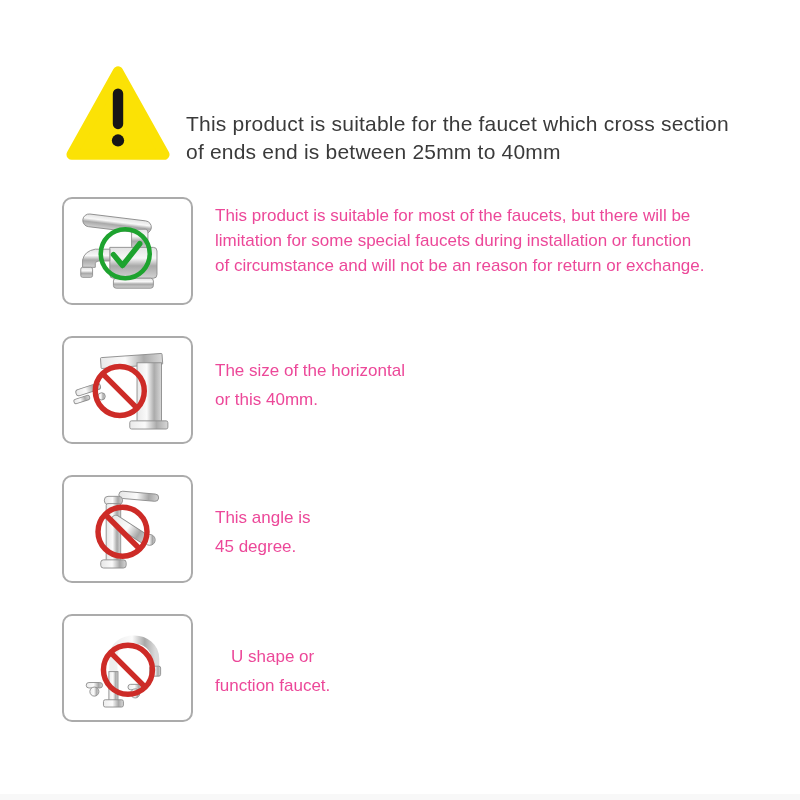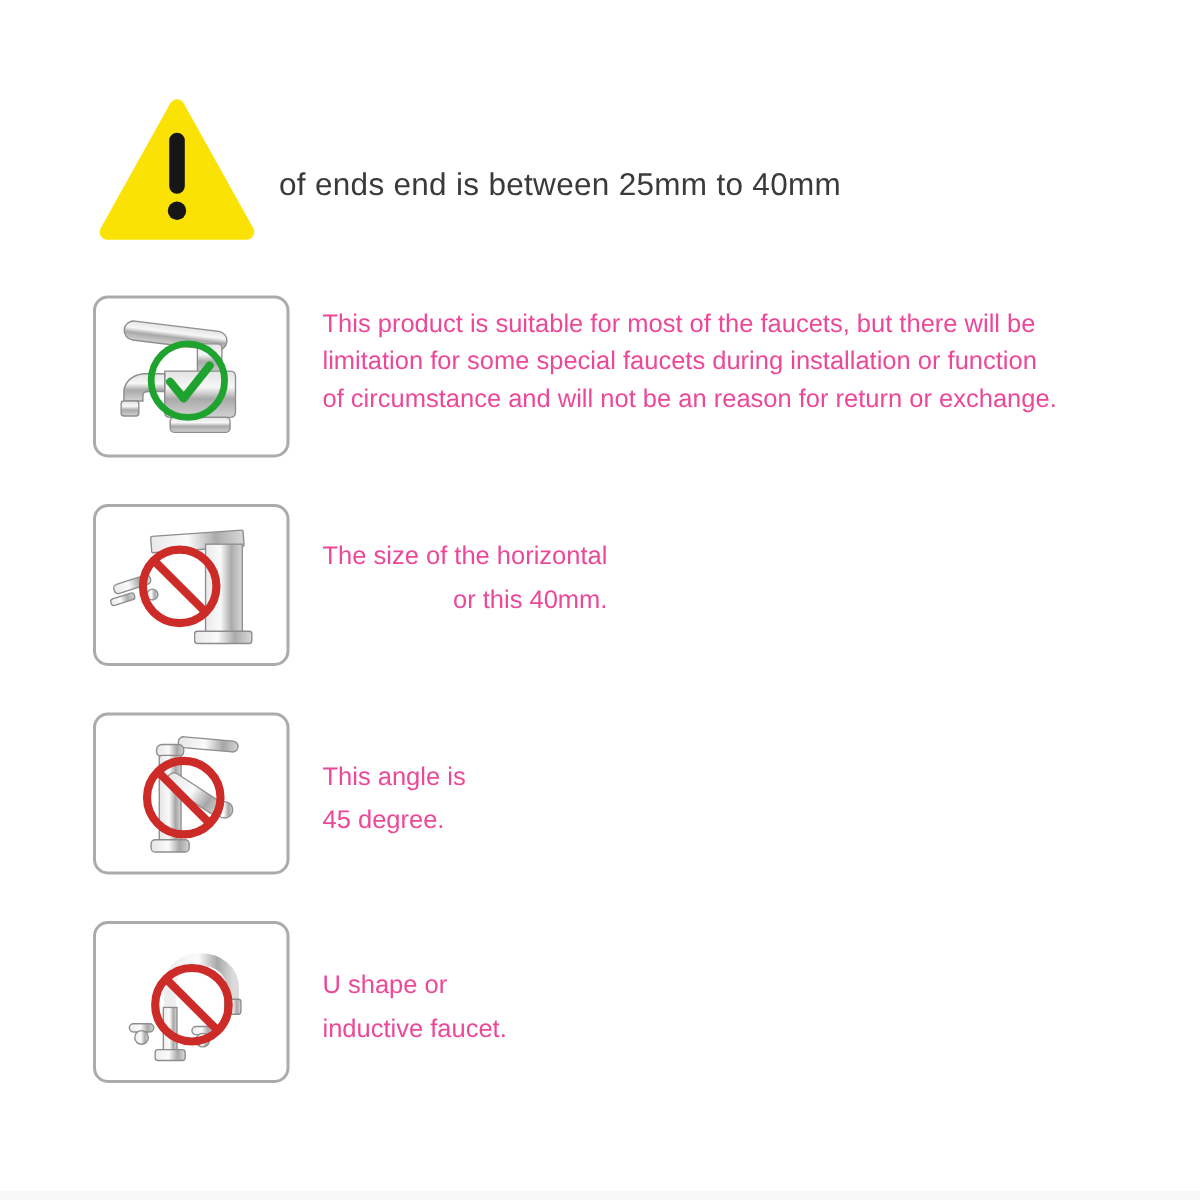--- a/index.html
+++ b/index.html
@@ -7,48 +7,49 @@
     position:relative;width:800px;height:800px;background:#ffffff;overflow:hidden;
     font-family:"Liberation Sans","DejaVu Sans",sans-serif;
   }
   .warning-tri{position:absolute;left:66px;top:62px;width:104px;height:104px;}
   .warning-tri svg{width:100%;height:100%;display:block;}
   .header-text{
     position:absolute;left:186px;top:110px;width:580px;
     font-size:21px;line-height:28px;color:#3a3a3a;letter-spacing:.2px;
   }
   .row{position:absolute;left:0;width:800px;height:120px;}
-  .row-1{top:197px;} .row-2{top:336px;text-align:right;} .row-3{top:475px;} .row-4{top:614px;}
+  .row-1{top:197px;} .row-2{top:336px;} .row-3{top:475px;} .row-4{top:614px;}
   .img-box{
     position:absolute;left:62px;top:0;width:131px;height:108px;
     border:2px solid #ababab;border-radius:10px;background:#ffffff;
     box-sizing:border-box;padding:3px;
   }
   .img-box svg{width:100%;height:100%;display:block;}
   .row-text{position:absolute;left:215px;font-size:17px;color:#ec4899;}
   .row-1 .row-text{top:6px;line-height:25px;}
   .row-2 .row-text{top:20px;line-height:29px;}
   .row-3 .row-text{top:28px;line-height:29px;}
-  .row-4 .row-text{top:28px;line-height:29px;}
+  .row-4 .row-text{top:28px;line-height:29px;text-align:center;}
   .bottom-strip{position:absolute;left:0;bottom:0;width:800px;height:6px;background:#f8f8f8;}
 </style>
 </head>
 <body>
 
 <div class="canvas">
 
   <div class="warning-tri">
     <svg viewBox="0 0 110 104" xmlns="http://www.w3.org/2000/svg">
       <polygon points="55,7 104,95 6,95" fill="#FBE205" stroke="#FBE205" stroke-width="11" stroke-linejoin="round"></polygon>
       <rect x="49.5" y="25" width="11" height="43" rx="5.5" fill="#161616"></rect>
       <circle cx="55" cy="80" r="6.5" fill="#161616"></circle>
     </svg>
   </div>
 
   <div class="header-text">
+    <div>This product is suitable for the faucet which cross section</div>
     <div>of ends end is between 25mm to 40mm</div>
   </div>
 
   <div class="row row-1">
     <div class="img-box">
       <svg viewBox="0 0 131 108" xmlns="http://www.w3.org/2000/svg">
         <defs>
           <linearGradient id="chrome1" x1="0" y1="0" x2="0" y2="1">
             <stop offset="0" stop-color="#e3e3e3"></stop>
               <stop offset="0.35" stop-color="#f7f7f7"></stop>
@@ -161,18 +162,18 @@
           <circle cx="74" cy="82" r="5"></circle>
         </g>
         <g>
           <circle cx="66" cy="56" r="27" fill="none" stroke="#CD2B27" stroke-width="6"></circle>
           <line x1="47" y1="37" x2="85" y2="75" stroke="#CD2B27" stroke-width="6"></line>
         </g>
       </svg>
     </div>
     <div class="row-text">
       <div>U shape or</div>
-      <div>inductive faucet.</div>
+      <div>function faucet.</div>
     </div>
   </div>
 
   <div class="bottom-strip"></div>
 </div>
 
 </body></html>

